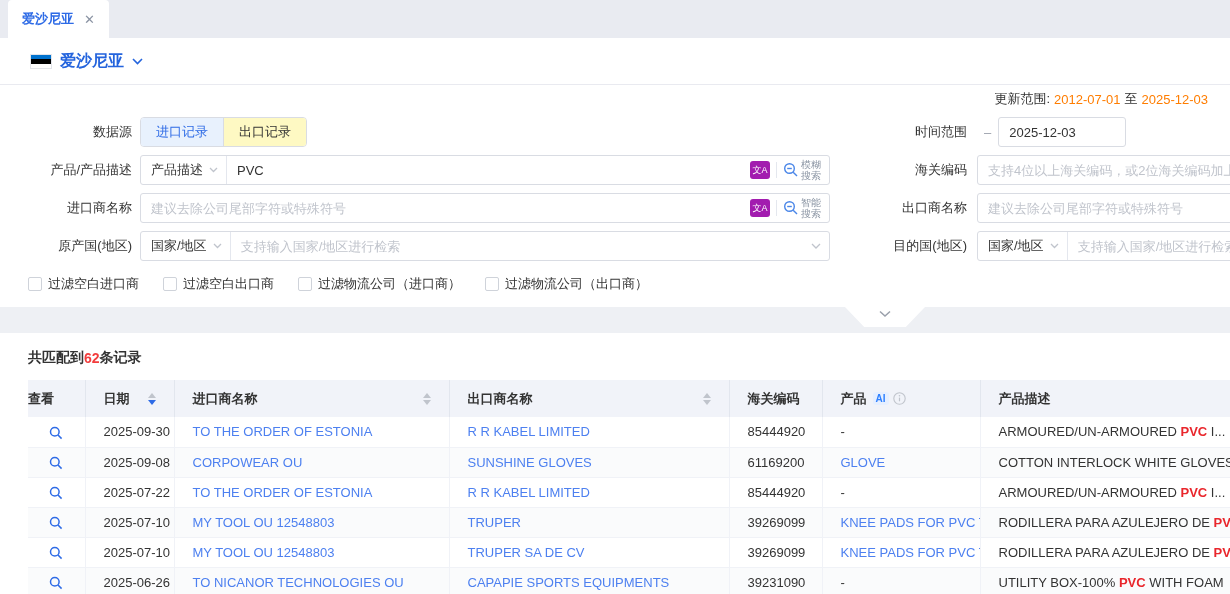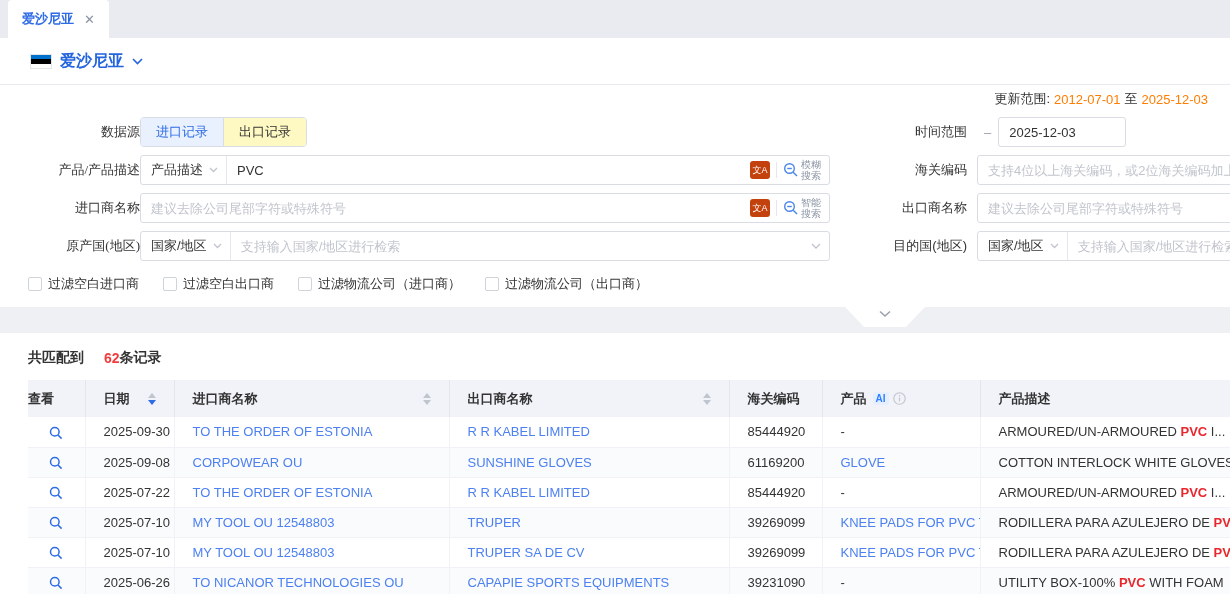--- a/index.html
+++ b/index.html
@@ -19,57 +19,57 @@
   .flag i { flex:1; }
   .flag .b1 { background:#0072ce; } .flag .b2 { background:#000; } .flag .b3 { background:#fff; }
   .country-name { color:#2464dd; font-size:16px; font-weight:700; }
   .hdr-divider { height:1px; background:#e9eaf0; }
 
   
   .filter-area { padding:4px 0 10px 0; }
   .update-row { display:flex; justify-content:flex-end; align-items:center; padding-right:22px; height:20px; font-size:13px; color:#333; gap:4px; }
   .orange { color:#ff7d00; font-weight:400; }
   .frow { display:flex; align-items:center; margin-top:8px; }
-  .flabel { width:140px; text-align:right; flex:none; color:#333;font-family:Liberation Serif, serif; }
+  .flabel { width:140px; text-align:right; padding-right:8px; flex:none; color:#333; }
   .ffield-left { width:690px; flex:none; display:flex; align-items:center; }
   .flabel-r { width:147px; text-align:right; padding-right:10px; flex:none; color:#333; }
   .ffield-r { width:320px; flex:none; display:flex; align-items:center; }
 
   .seg-group { display:flex; border:1px solid #d9dce3; border-radius:4px; overflow:hidden; }
   .seg-btn { padding:0 15px; height:28px; line-height:28px; background:#fef9c3; color:#333; cursor:pointer; }
   .seg-btn + .seg-btn { border-left:1px solid #d9dce3; }
   .seg-btn.active { background:#e8f1fd; color:#2e6be6; }
 
   .input-box { border:1px solid #d9dce3; border-radius:3px; height:30px; display:flex; align-items:center; background:#fff; width:100%; }
   .ib-select { flex:none; display:flex; align-items:center; gap:6px; padding:0 8px 0 10px; height:100%; border-right:1px solid #e4e7ee; color:#333; cursor:pointer; }
   .ib-input { flex:1; border:0; outline:0; padding:0 10px; font-size:13px; color:#333; min-width:0; font-family:inherit; background:transparent; }
   .ib-input::placeholder { color:#c0c4cc; }
   .ib-icons { flex:none; display:flex; align-items:center; gap:6px; padding-right:6px; }
-  .icon-translate { width:20px; height:18px; background:#c2410c; border-radius:3px; color:#fff; font-size:9px; display:flex; align-items:center; justify-content:center; cursor:pointer; letter-spacing:0; }
+  .icon-translate { width:20px; height:18px; background:#a21caf; border-radius:3px; color:#fff; font-size:9px; display:flex; align-items:center; justify-content:center; cursor:pointer; letter-spacing:0; }
   .v-divider { width:1px; height:16px; background:#e4e7ee; }
   .search-mode { display:flex; align-items:center; gap:2px; cursor:pointer; }
   .mode-label { width:22px; font-size:10px; line-height:1.15; color:#8a94a3; word-break:break-all; }
   .ib-caret { flex:none; padding-right:8px; display:flex; }
 
   .date-box { border:1px solid #d9dce3; border-radius:3px; height:30px; width:128px; flex:none; display:flex; align-items:center; padding:0 8px 0 10px; background:#fff; gap:6px; cursor:pointer; }
   .date-text { flex:1; color:#333; }
   .date-dash { padding:0 7px; color:#9aa0ab; }
 
   .checkbox-row { display:flex; align-items:center; gap:24px; margin:14px 0 4px 28px; }
   .chk { display:flex; align-items:center; gap:6px; cursor:pointer; }
   .chk-box { width:14px; height:14px; border:1px solid #cfd3da; border-radius:2px; background:#fff; flex:none; }
 
   
   .gray-gap { height:26px; background:#eef0f4; position:relative; }
   .notch { position:absolute; left:845px; top:0; width:80px; height:20px; background:#fff; clip-path:polygon(0 0,100% 0,76% 100%,24% 100%); display:flex; align-items:flex-start; justify-content:center; cursor:pointer; }
 
   
   .panel-results { background:#fff; min-height:248px; padding:16px 0 0 28px; }
   .summary { font-size:14px; font-weight:700; color:#333; display:flex; gap:0; align-items:center; }
-  .summary .count { color:#f23c3c;margin-left:20px; }
+  .summary .count { color:#f23c3c; }
 
   table { border-collapse:collapse; margin-top:13px; table-layout:fixed; width:1300px; }
   th, td { font-size:13px; text-align:left; white-space:nowrap; overflow:hidden; padding:0 18px; }
   thead th { height:37px; background:#f1f3f9; color:#333; font-weight:700; border-right:1px solid #e2e6ee; }
   tbody td { height:30px; border-bottom:1px solid #f0f2f7; border-right:1px solid #f0f2f7; color:#333; }
   tbody tr.alt td { background:#fafbfc; }
   th.c-view, td.c-view { text-align:center; padding:0; }
   .th-inner { display:flex; align-items:center; }
   .th-label { flex:none; }
   .sorter { margin-left:auto; display:flex; flex-direction:column; gap:2px; cursor:pointer; padding-left:8px; }

